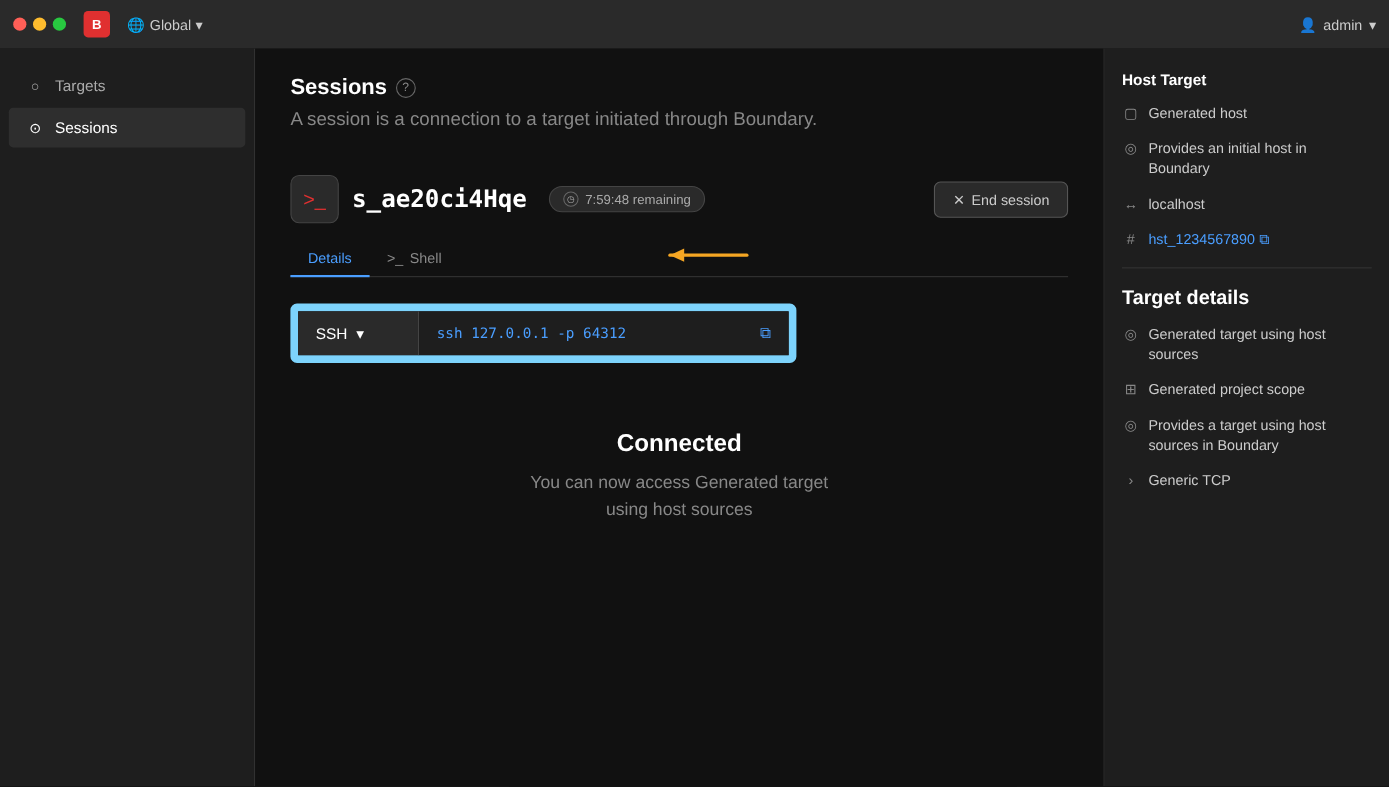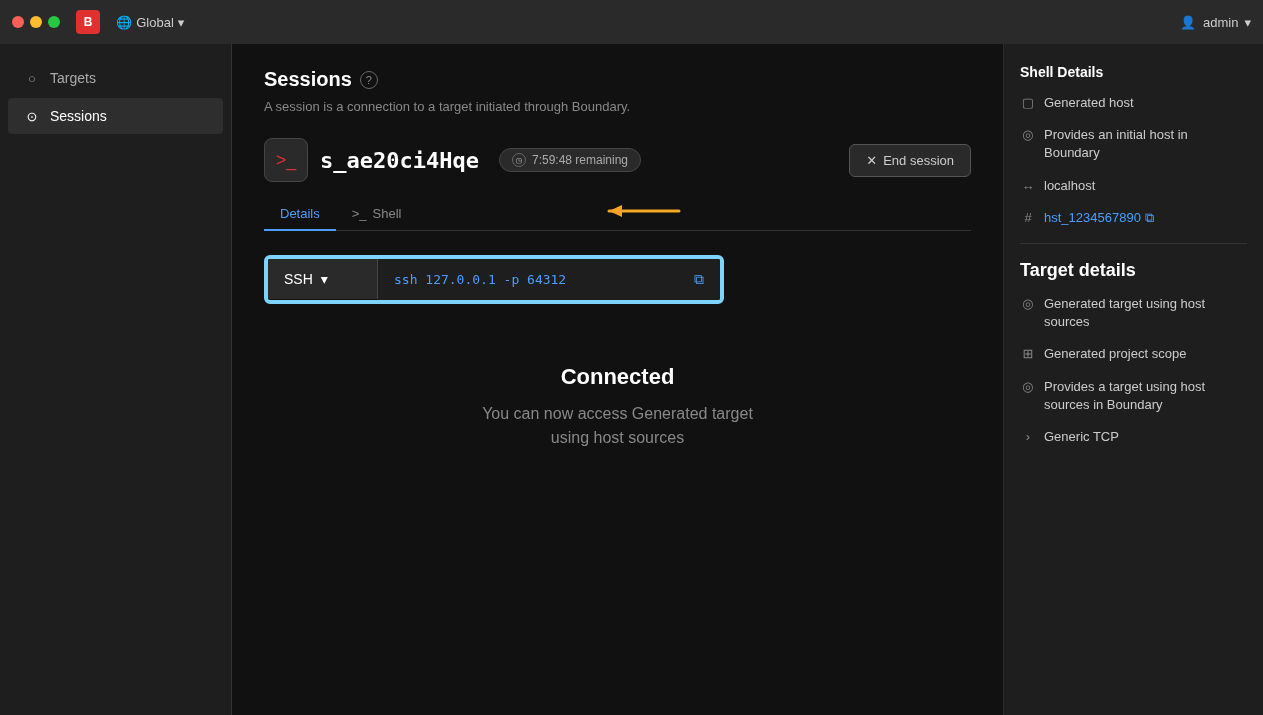--- a/index.html
+++ b/index.html
@@ -135,22 +135,22 @@
       border: 1.5px solid #666;
       display: flex;
       align-items: center;
       justify-content: center;
       color: #888;
       font-size: 11px;
       cursor: pointer;
     }
     .page-subtitle {
       color: #888;
-      font-size: 13px;
-      margin-bottom: 24px;
+      font-size: 17px;
+      margin-bottom: 40px;
     }
 
     
     .session-card {
       display: flex;
       align-items: center;
       gap: 12px;
       margin-bottom: 0;
     }
     .session-icon {
@@ -227,24 +227,24 @@
       align-items: flex-end;
       gap: 6px;
     }
     .tab.active {
       color: #4a9eff;
       border-bottom: 2px solid #4a9eff;
     }
 
     
     .ssh-box {
-      border: 4px solid #7dd3fc;
+      border: 7px solid #7dd3fc;
       border-radius: 6px;
       display: flex;
-      align-items: flex-start;
+      align-items: flex-end;
       margin-top: 24px;
       overflow: hidden;
       width: 460px;
     }
     .ssh-select {
       background: #2a2a2a;
       border: none;
       border-right: 1px solid #444;
       padding: 12px 16px;
       color: #fff;
@@ -434,21 +434,21 @@
     <div class="connected-area">
       <div class="connected-title">Connected</div>
       <div class="connected-desc">
         <span>You can now access Generated target</span><br>
         <span>using host sources</span>
       </div>
     </div>
   </div>
 
   <div class="right-panel">
-    <div class="panel-section-title">Shell Details</div>
+    <div class="panel-section-title">Host Target</div>
 
     <div class="panel-item">
       <span class="panel-item-icon">▢</span>
       <span class="panel-item-text">Generated host</span>
     </div>
 
     <div class="panel-item">
       <span class="panel-item-icon">◎</span>
       <span class="panel-item-text">Provides an initial host in Boundary</span>
     </div>

